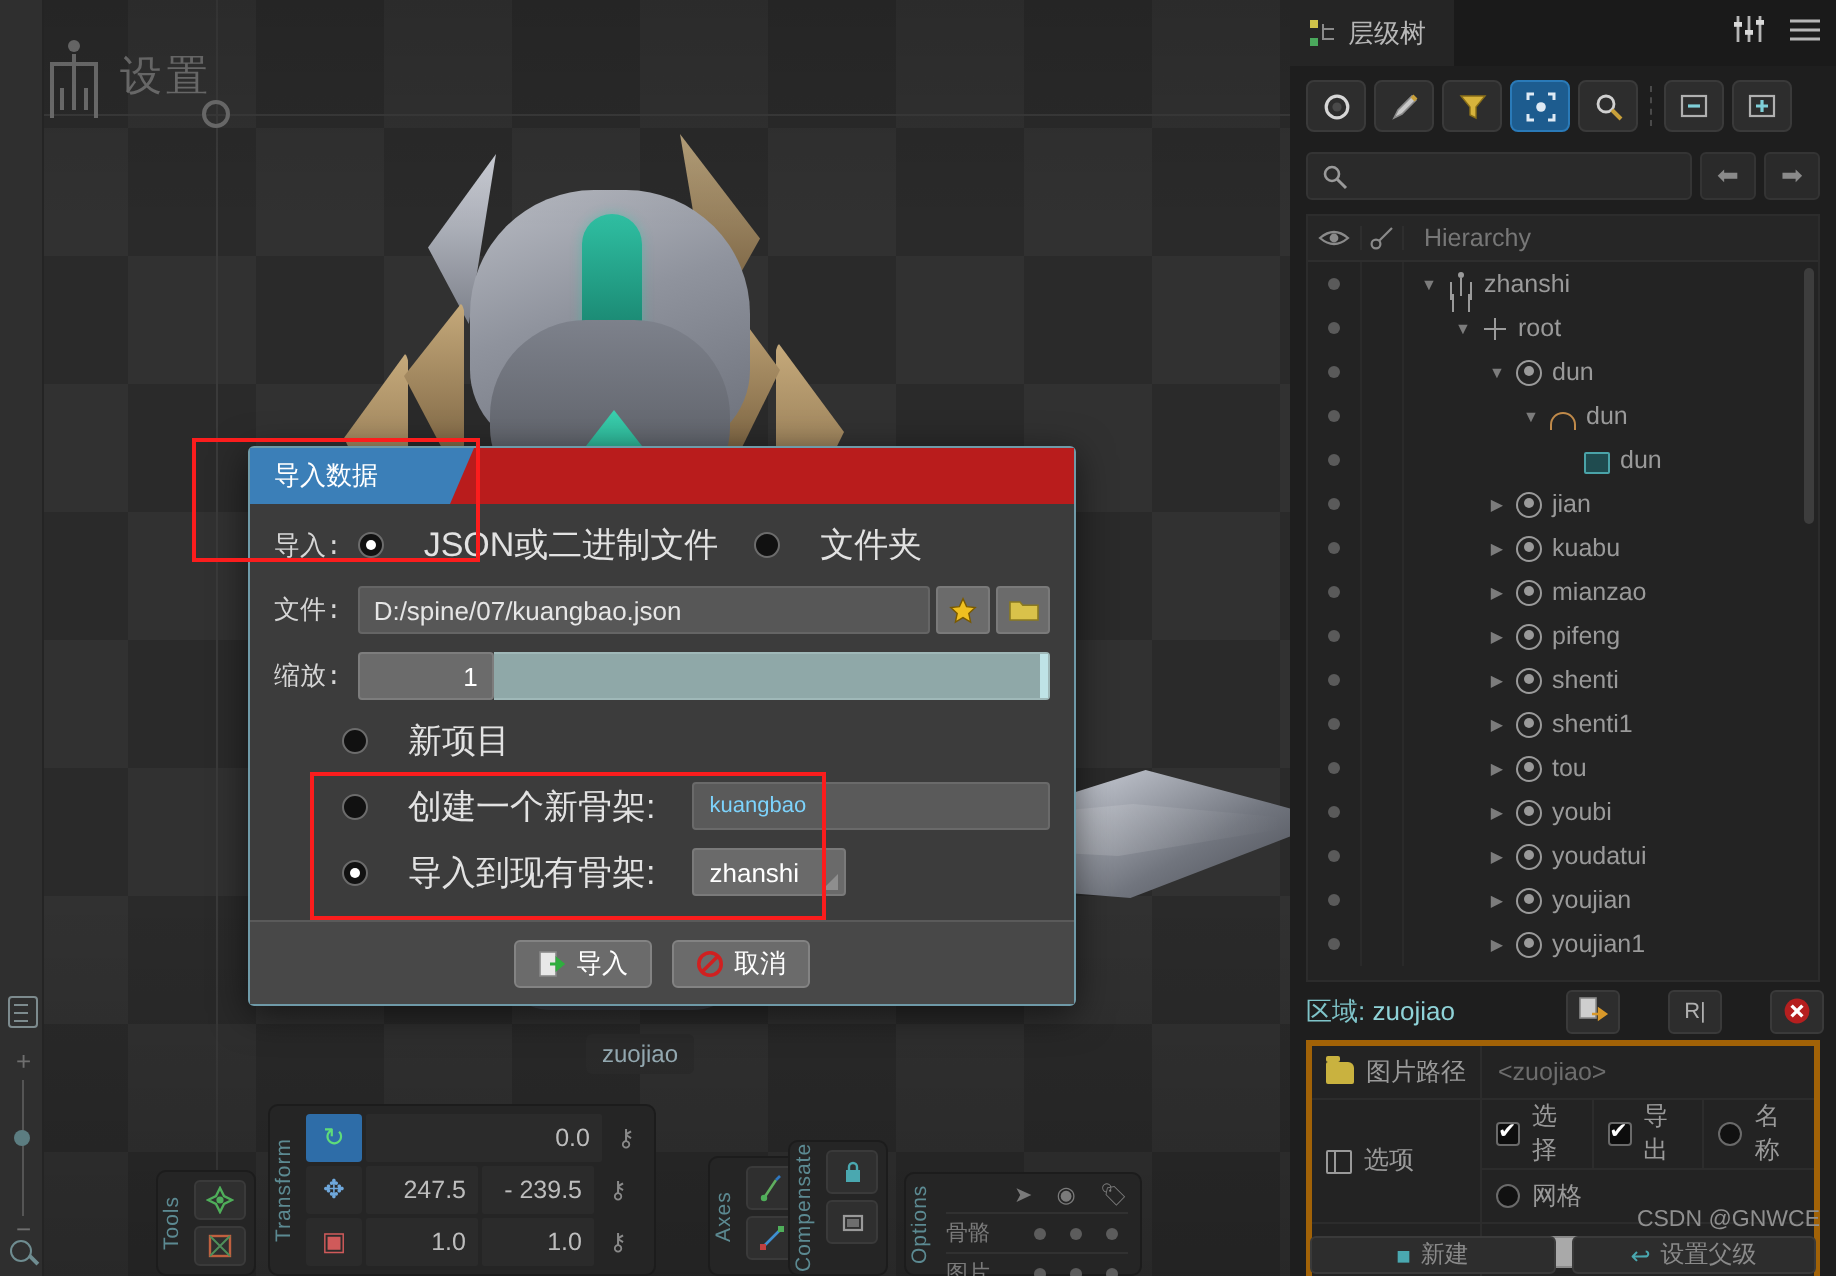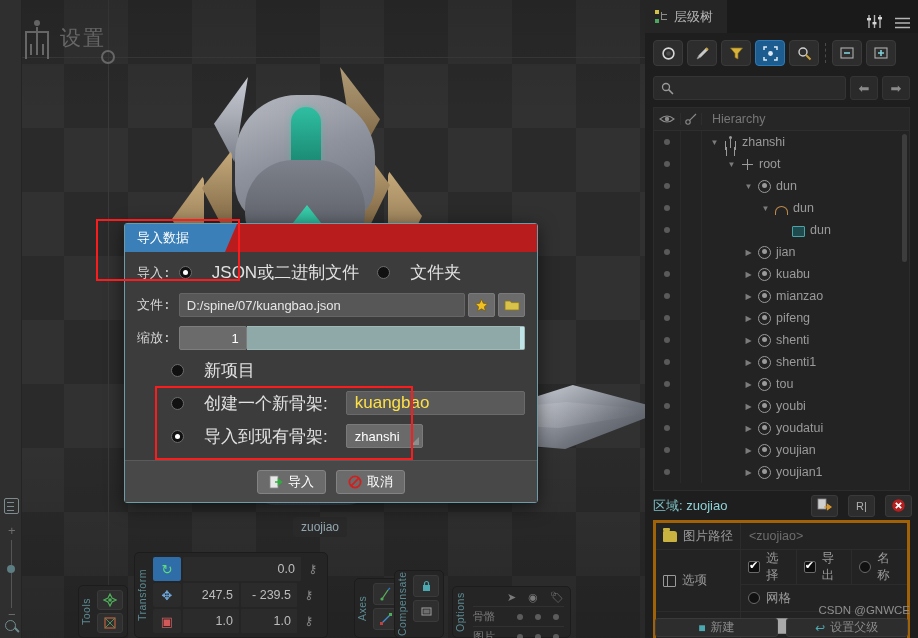--- a/index.html
+++ b/index.html
@@ -229,38 +229,38 @@
   .slider { flex:1; height:24px; background:#8fa8a8; border:1px solid #9fb8b8; border-left:none; border-radius:0 2px 2px 0; position:relative;}
   .slider::after{content:"";position:absolute;right:0;top:0;width:4px;height:100%;background:#bfe3e6;}
   .indent { padding-left:34px; }
   .combo {
     height:24px; background:#6a6a6a; border:1px solid #7a7a7a; border-radius:2px;
     color:#ffffff; font-size:13px; display:flex; align-items:center; padding:0 22px 0 8px; position:relative; min-width:74px;
   }
   .combo::after{content:"";position:absolute;right:3px;bottom:2px;border-left:8px solid transparent;border-bottom:8px solid #8e8e8e;}
   .grayfield {
     flex:1; height:24px; background:#5a5a5a; border:1px solid #6a6a6a; border-radius:2px;
-    color:#fde047; font-size:17px; display:flex; align-items:center; padding:0 8px;
+    color:#7dd3fc; font-size:11px; display:flex; align-items:center; padding:0 8px;
   }
   .dlg-foot {
     position:absolute; left:0; bottom:0; width:100%; height:42px;
     background:#484848; border-top:1px solid #5a5a5a;
     display:flex; align-items:center; justify-content:center; gap:10px;
   }
   .dbtn {
     height:24px; background:#6b6b6b; border:1px solid #838383; border-radius:3px;
     color:#ffffff; font-size:13px; display:flex; align-items:center; gap:5px; padding:0 11px;
   }
   .hl-box { position:absolute; border:2px solid #fb1d1d; pointer-events:none; }
   #hl1 { left:96px; top:219px; width:144px; height:62px; }
   #hl2 { left:155px; top:386px; width:258px; height:74px; }
 
   
   #right { position:absolute; left:645px; top:0; width:273px; height:638px; background:#1e1e1e; }
-  .r-tabbar { height:33px; background:#1a1a1a; display:flex; align-items:flex-end; position:relative; }
+  .r-tabbar { height:33px; background:#1a1a1a; display:flex; align-items:center; position:relative; }
   .r-tab {
     height:33px; background:#252525; display:flex; align-items:center; gap:6px;
     padding:0 14px 0 10px; color:#b7b7b7; font-size:13px;
   }
   .r-tab .hicon { width:13px; height:13px; position:relative; }
   .hicon i1{position:absolute;left:0;top:0;width:4px;height:4px;background:#cfc24a;}
   .hicon i2{position:absolute;left:0;top:9px;width:4px;height:4px;background:#4aa85c;}
   .hicon i3{position:absolute;left:6px;top:4px;width:6px;height:1px;background:#8b8b8b;box-shadow:0 5px 0 #8b8b8b;}
   .hicon i4{position:absolute;left:6px;top:2px;width:1px;height:8px;background:#8b8b8b;}
   .r-tabbar-right { position:absolute; right:8px; display:flex; align-items:center; gap:12px; }
@@ -299,21 +299,21 @@
   .g-man::after{content:"";position:absolute;left:6px;top:3px;width:1px;height:9px;background:#9a9a9a;
                 box-shadow:-5px 2px 0 #9a9a9a,5px 2px 0 #9a9a9a,-4px 8px 0 #9a9a9a,4px 8px 0 #9a9a9a;}
   .g-root::before{content:"";position:absolute;left:1px;top:6px;width:11px;height:1px;background:#9b9b9b;}
   .g-root::after{content:"";position:absolute;left:6px;top:1px;width:1px;height:11px;background:#9b9b9b;}
   .g-bone { border:1.5px solid #9a9a9a; border-radius:50%; }
   .g-bone::after{content:"";position:absolute;left:2.5px;top:2.5px;width:5px;height:5px;border-radius:50%;background:#9a9a9a;}
   .g-slot { border:1.6px solid #c08a4a; border-radius:50% 50% 0 0 / 70% 70% 0 0; border-bottom:none; height:9px; top:2px;}
   .g-att { border:1.6px solid #4aa3a8; background:#1f4b4f; border-radius:1px; height:11px; top:1px;}
 
   
-  .rp-head { height:29px; display:flex; align-items:center; padding:0 6px 0 8px; gap:10px; }
+  .rp-head { height:29px; display:flex; align-items:center; padding:0 6px 0 8px; gap:24px; }
   .rp-title { color:#7fc4c9; font-size:13px; flex:1; }
   .rp-title b { color:#8fd3d8; font-weight:normal; }
   .rbtn2 { width:27px; height:22px; background:#2d2d2d; border:1px solid #3a3a3a; border-radius:3px;
            display:flex; align-items:center; justify-content:center; }
   .rbtn2.red { background:#2d2d2d; }
   .rp-table { margin:0 8px; border:3px solid #a16207; background:#232323; }
   .rp-row { display:flex; min-height:27px; border-bottom:1px solid #2c2c2c; align-items:stretch; }
   .rp-row:last-child { border-bottom:none; }
   .rp-l { width:85px; display:flex; align-items:center; gap:6px; padding-left:7px; color:#9a9a9a; font-size:12.5px; border-right:1px solid #2c2c2c;}
   .rp-v { flex:1; display:flex; align-items:center; padding:0 8px; color:#6d6d6d; font-size:12.5px; }

